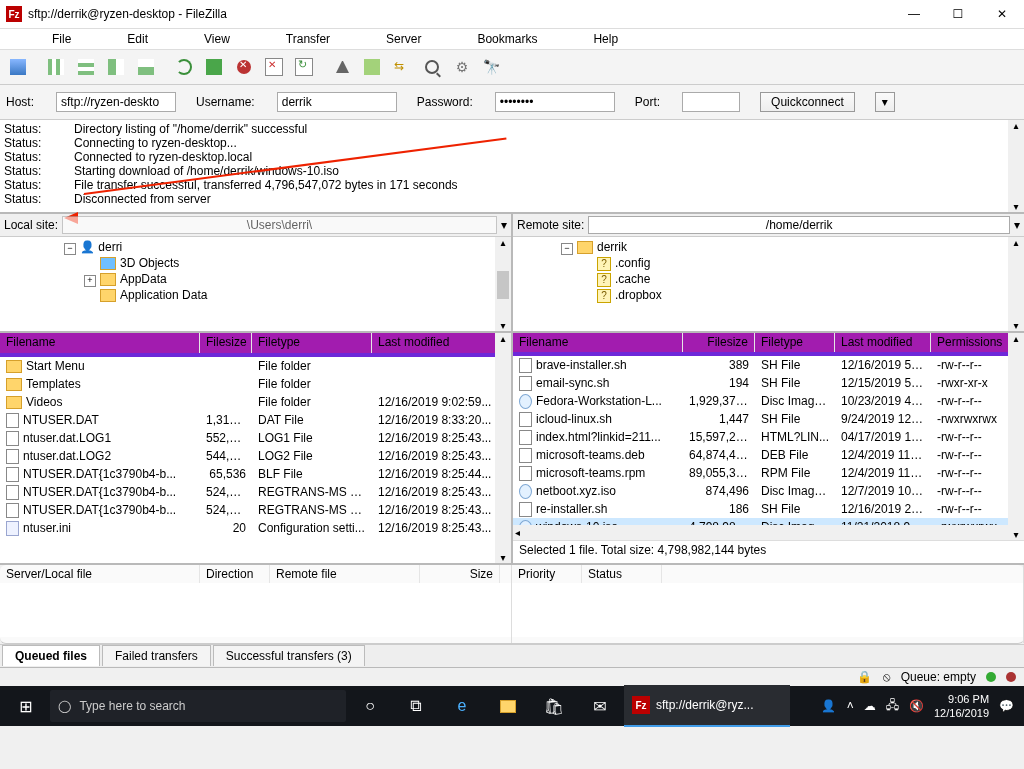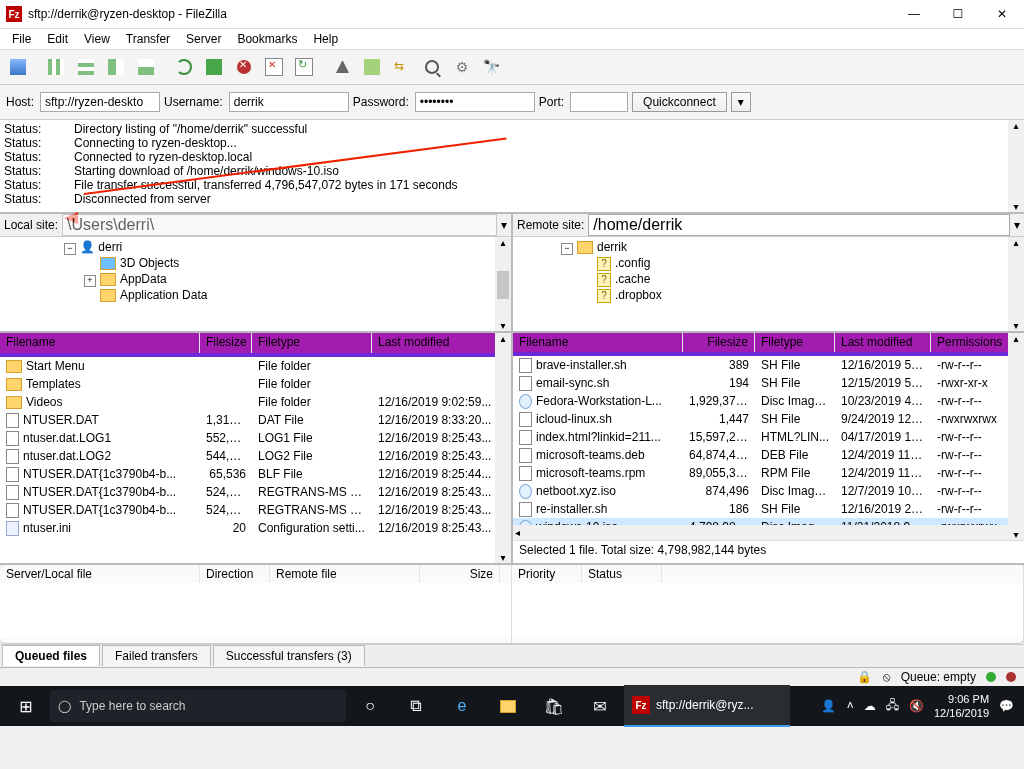--- a/index.html
+++ b/index.html
@@ -33,21 +33,21 @@
     font-size: 12px;
   }
 
   .menubar {
     height: 20px;
     background: #fff;
     display: flex; align-items: center;
     padding: 0 4px;
     border-bottom: 1px solid #ddd;
   }
-  .menubar .menuitem { padding: 2px 8px; }
+  .menubar .menuitem { padding: 2px 8px; margin-left: 40px; }
 
   .toolbar {
     height: 30px;
     background: #f4f4f4;
     display: flex; align-items: center;
     padding: 2px 4px;
     gap: 2px;
     border-bottom: 1px solid #ccc;
   }
   .tbtn {
@@ -56,21 +56,21 @@
     display: flex; align-items: center; justify-content: center;
     border-radius: 2px;
   }
   .tsep { width: 6px; }
 
   .quickbar {
     height: 30px;
     background: #f4f4f4;
     display: flex; align-items: center;
     padding: 2px 6px;
-    gap: 4px;
+    gap: 20px;
     border-bottom: 1px solid #ccc;
   }
   .quickbar label { margin-right: 2px; }
   .quickbar input {
     font-size: 12px;
     padding: 2px 4px;
     border: 1px solid #aaa;
     background: #fff;
   }
   .qc-button {
@@ -131,23 +131,24 @@
   }
   .pane.left { border-right: 2px solid #b9b9b9; }
   .pathbar {
     height: 22px;
     display: flex; align-items: center;
     background: #f0f0f0;
     border-bottom: 1px solid #ccc;
     padding: 0 4px; gap: 4px;
   }
   .pathbar input {
-    flex: 1; font-size: 16px;
+    flex: 1; font-size: 12px;
     padding: 1px 4px;
     border: 1px solid #aaa;
+    text-align: center;
   }
   .tree {
     height: 90px;
     background: #fff;
     border-bottom: 2px solid #b9b9b9;
     padding: 2px 4px;
     overflow: hidden;
     position: relative;
   }
   .tree .node { line-height: 16px; white-space: nowrap; }

